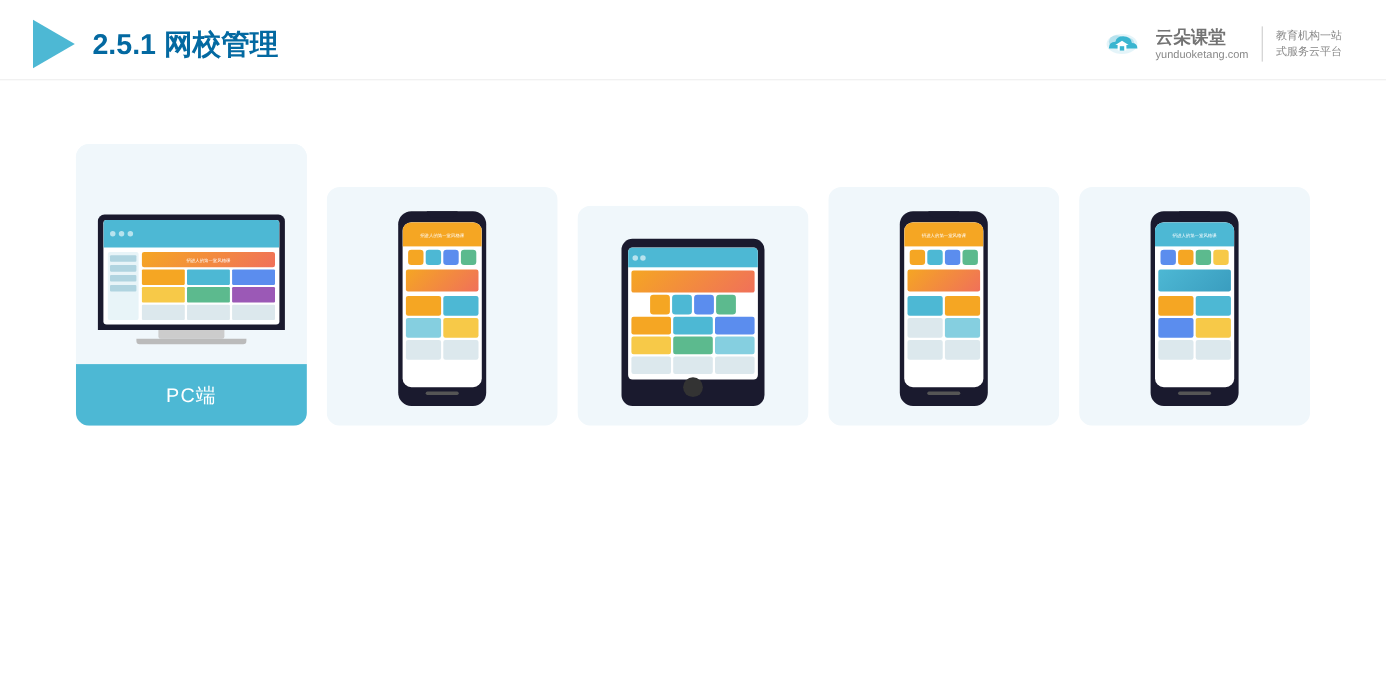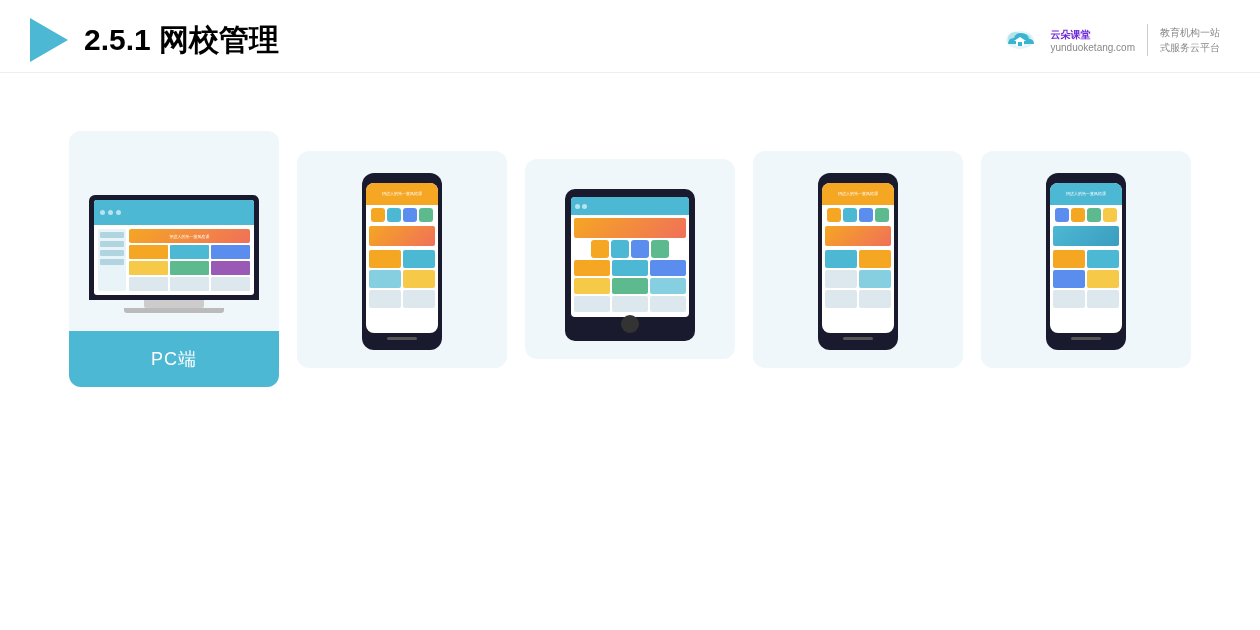--- a/index.html
+++ b/index.html
@@ -25,36 +25,36 @@
       gap: 16px;
     }
     .logo-triangle {
       width: 0;
       height: 0;
       border-style: solid;
       border-width: 22px 0 22px 38px;
       border-color: transparent transparent transparent #4db8d4;
     }
     .header-title {
-      font-size: 30px;
-      color: #000000;
+      font-size: 26px;
+      color: #0369a1;
       font-weight: 400;
     }
     .header-title span {
       font-weight: 700;
     }
     .header-right {
       display: flex;
       align-items: center;
       gap: 8px;
     }
     .brand-name {
-      font-size: 10px;
+      font-size: 16px;
       font-weight: bold;
-      color: #6d28d9;
+      color: #737373;
     }
     .divider-v {
       width: 1px;
       height: 32px;
       background: #ccc;
       margin: 0 4px;
     }
     .brand-slogan {
       font-size: 10px;
       color: #888;
@@ -68,21 +68,21 @@
       color: #333;
       line-height: 2;
     }
 
     
     .cards-section {
       padding: 20px 30px 20px 30px;
       display: flex;
       gap: 18px;
       justify-content: center;
-      align-items: center;
+      align-items: flex-end;
     }
 
     .card {
       background: #f0f7fb;
       border-radius: 12px;
       display: flex;
       flex-direction: column;
       align-items: center;
       width: 210px;
       overflow: hidden;

